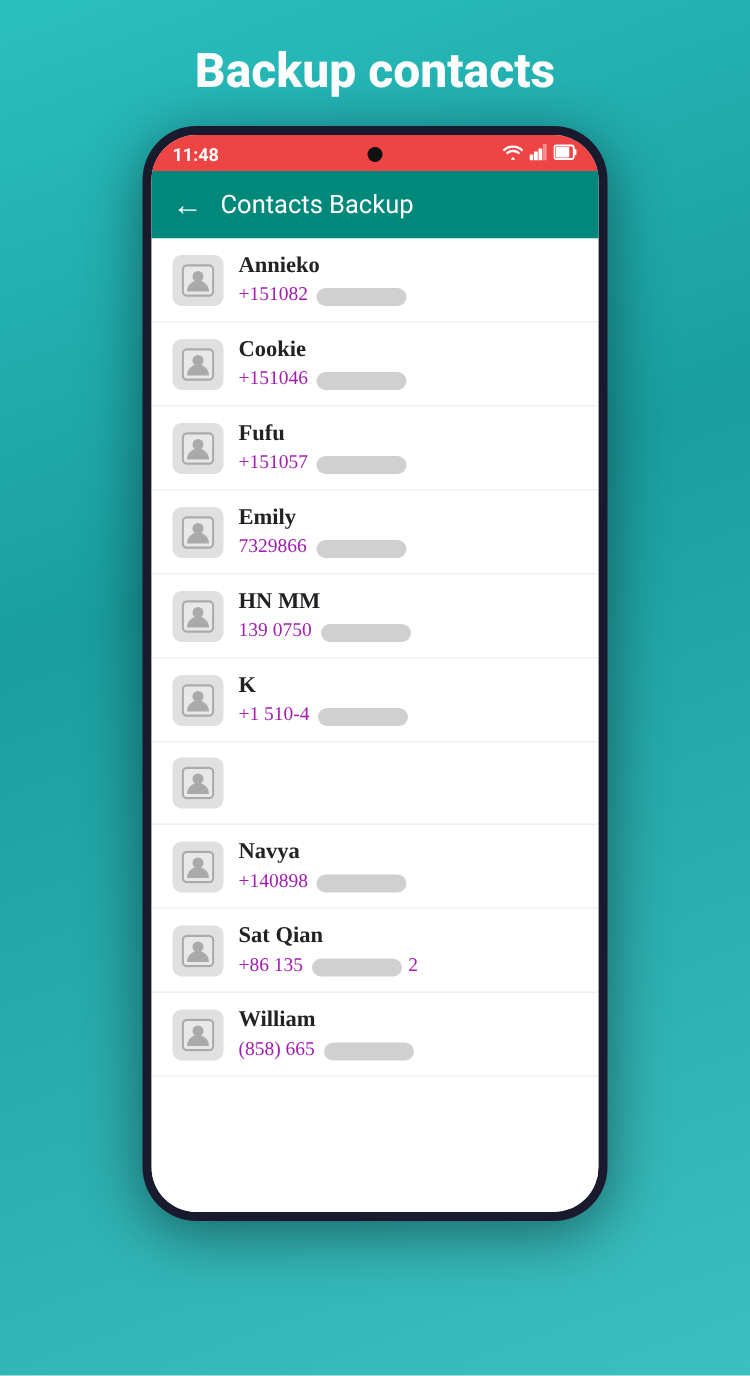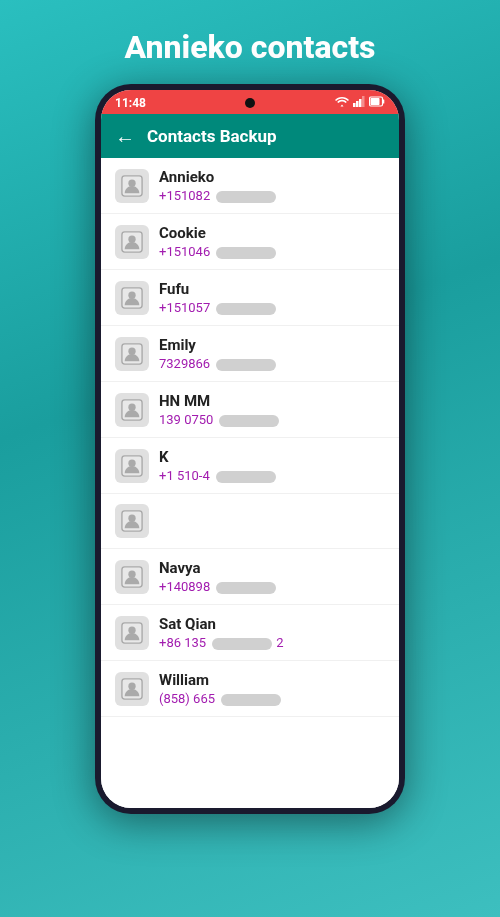--- a/index.html
+++ b/index.html
@@ -94,35 +94,36 @@
 
     .back-arrow {
       color: #fff;
       font-size: 20px;
       cursor: pointer;
     }
 
     .app-bar-title {
       color: #fff;
       font-size: 17px;
-      font-weight: 700;
+      font-weight: 400;
     }
 
     .contact-list {
       flex: 1;
       overflow-y: auto;
       background: #fff;
     }
 
     .contact-item {
       display: flex;
       align-items: center;
       padding: 10px 14px;
       border-bottom: 1px solid #f0f0f0;
       gap: 10px;
+      font-family: Liberation Serif, serif;
     }
 
     .contact-avatar {
       width: 34px;
       height: 34px;
       border-radius: 6px;
       background: #e0e0e0;
       display: flex;
       align-items: center;
       justify-content: center;
@@ -161,21 +162,21 @@
       border-radius: 8px;
       height: 12px;
       width: 60px;
       vertical-align: middle;
       margin-left: 2px;
     }
   </style>
 </head>
 <body>
 
-<div class="page-title">Annieko contacts</div>
+<div class="page-title">Backup contacts</div>
 
 <div class="phone-wrapper">
   <div class="camera-notch"></div>
   <div class="phone-screen">
 
     <div class="status-bar">
       <span class="status-time">11:48</span>
       <div class="status-icons">
 
         <span class="status-icon">

